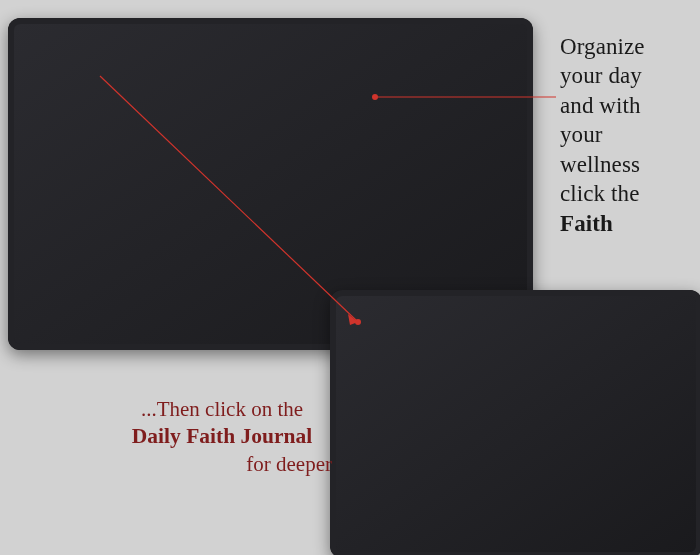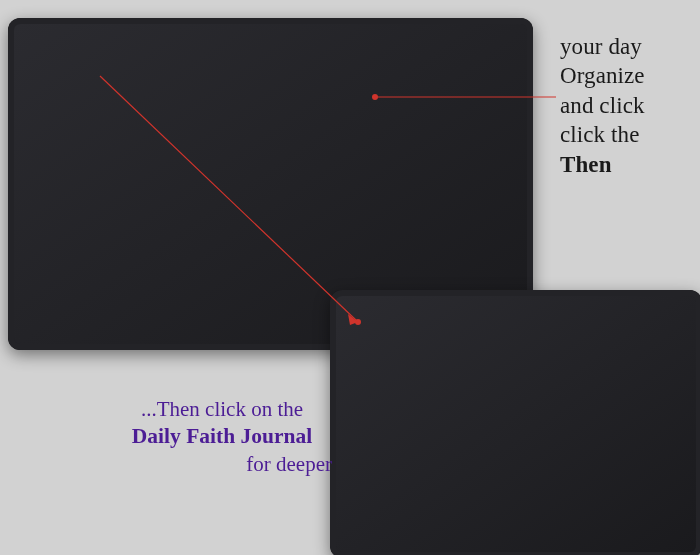--- a/index.html
+++ b/index.html
@@ -21,21 +21,21 @@
     letter-spacing: .1px;
   }
   .promo-right b { font-weight: bold; }
 
   .promo-left {
     position: absolute;
     left: 108px; top: 396px; width: 228px;
     font-family: "Liberation Serif", serif;
     font-size: 21px;
     line-height: 1.3;
-    color: #4c1d95;
+    color: #7f1d1d;
     text-align: right;
   }
   .promo-left .l1 { text-align: center; }
   .promo-left .l2 { font-weight: bold; font-size: 21.5px; text-align: center; }
   .promo-left .l3 { padding-right: 4px;}
   .promo-left .l4 { text-align: right; }
 
   
   .tablet {
     position: absolute;
@@ -889,24 +889,26 @@
 
   <line x1="375" y1="97" x2="556" y2="97" stroke="#d0342c" stroke-width="1.2"></line>
   <circle cx="375" cy="97" r="3" fill="#d0342c"></circle>
 
   <line x1="100" y1="76" x2="358" y2="322" stroke="#d0342c" stroke-width="1.2"></line>
   <circle cx="358" cy="322" r="3" fill="#d0342c"></circle>
   <polygon points="358,322 348,314 350,325" fill="#d0342c"></polygon>
 </svg>
 
 <div class="promo-right">
+  <div>Organize</div>
   <div>your day</div>
-  <div>Organize</div>
-  <div>and click</div>
+  <div>and with</div>
+  <div>your</div>
+  <div>wellness</div>
   <div>click the</div>
-  <div><b>Then</b></div>
+  <div><b>Faith</b></div>
 </div>
 
 <div class="promo-left">
   <div class="l1">...Then click on the</div>
   <div class="l2">Daily Faith Journal</div>
   <div class="l3">for deeper</div>
 </div>
 
 </body></html>

